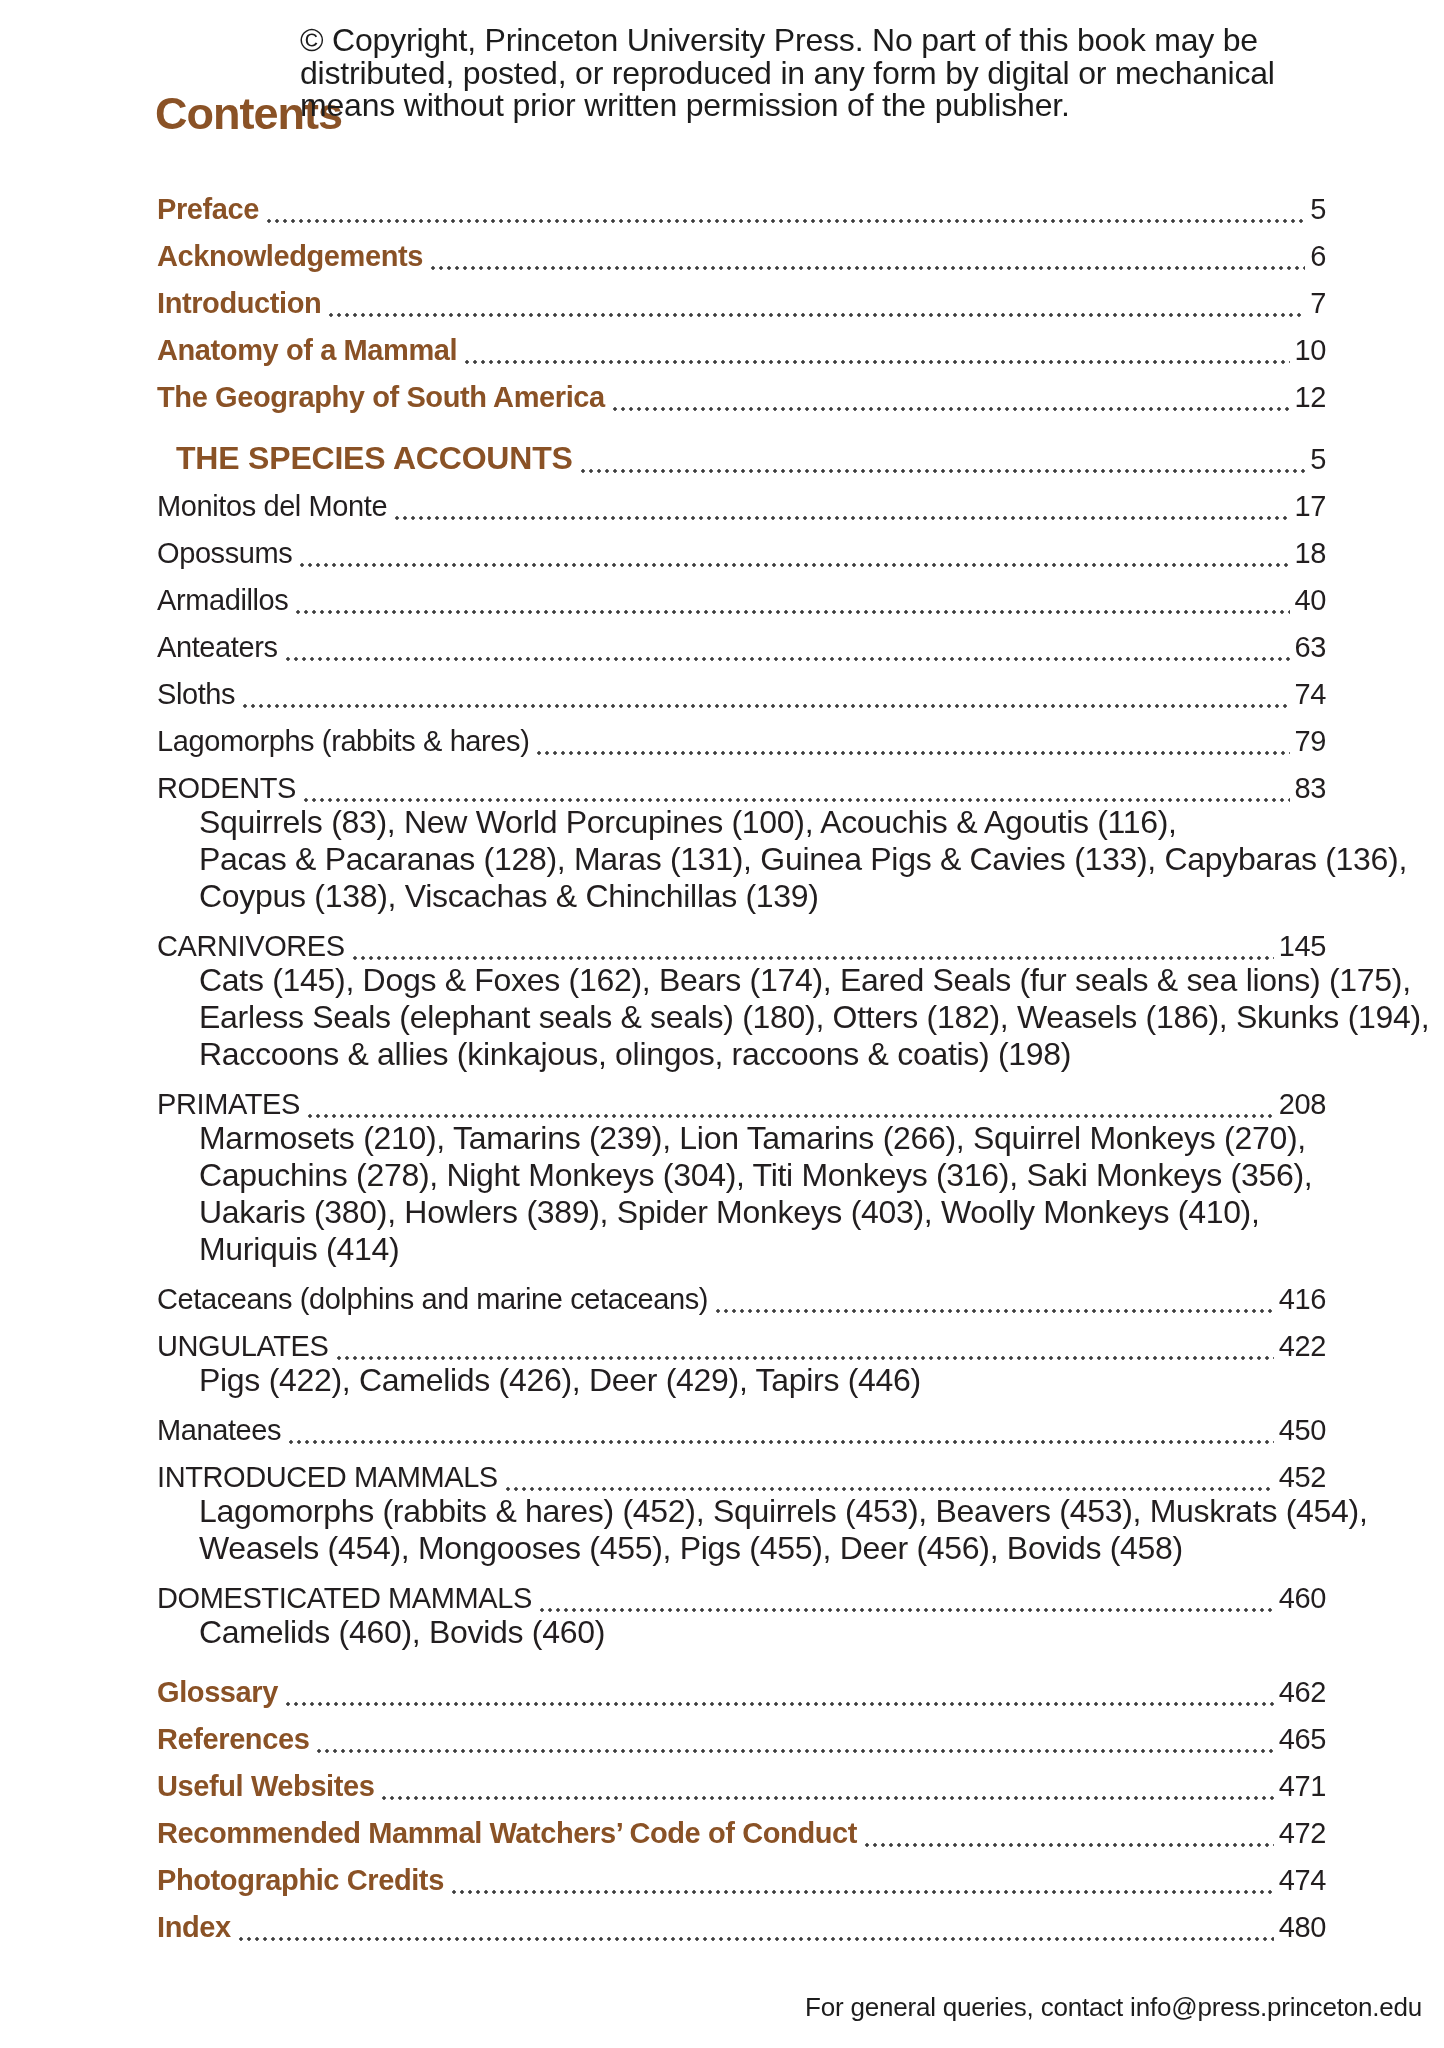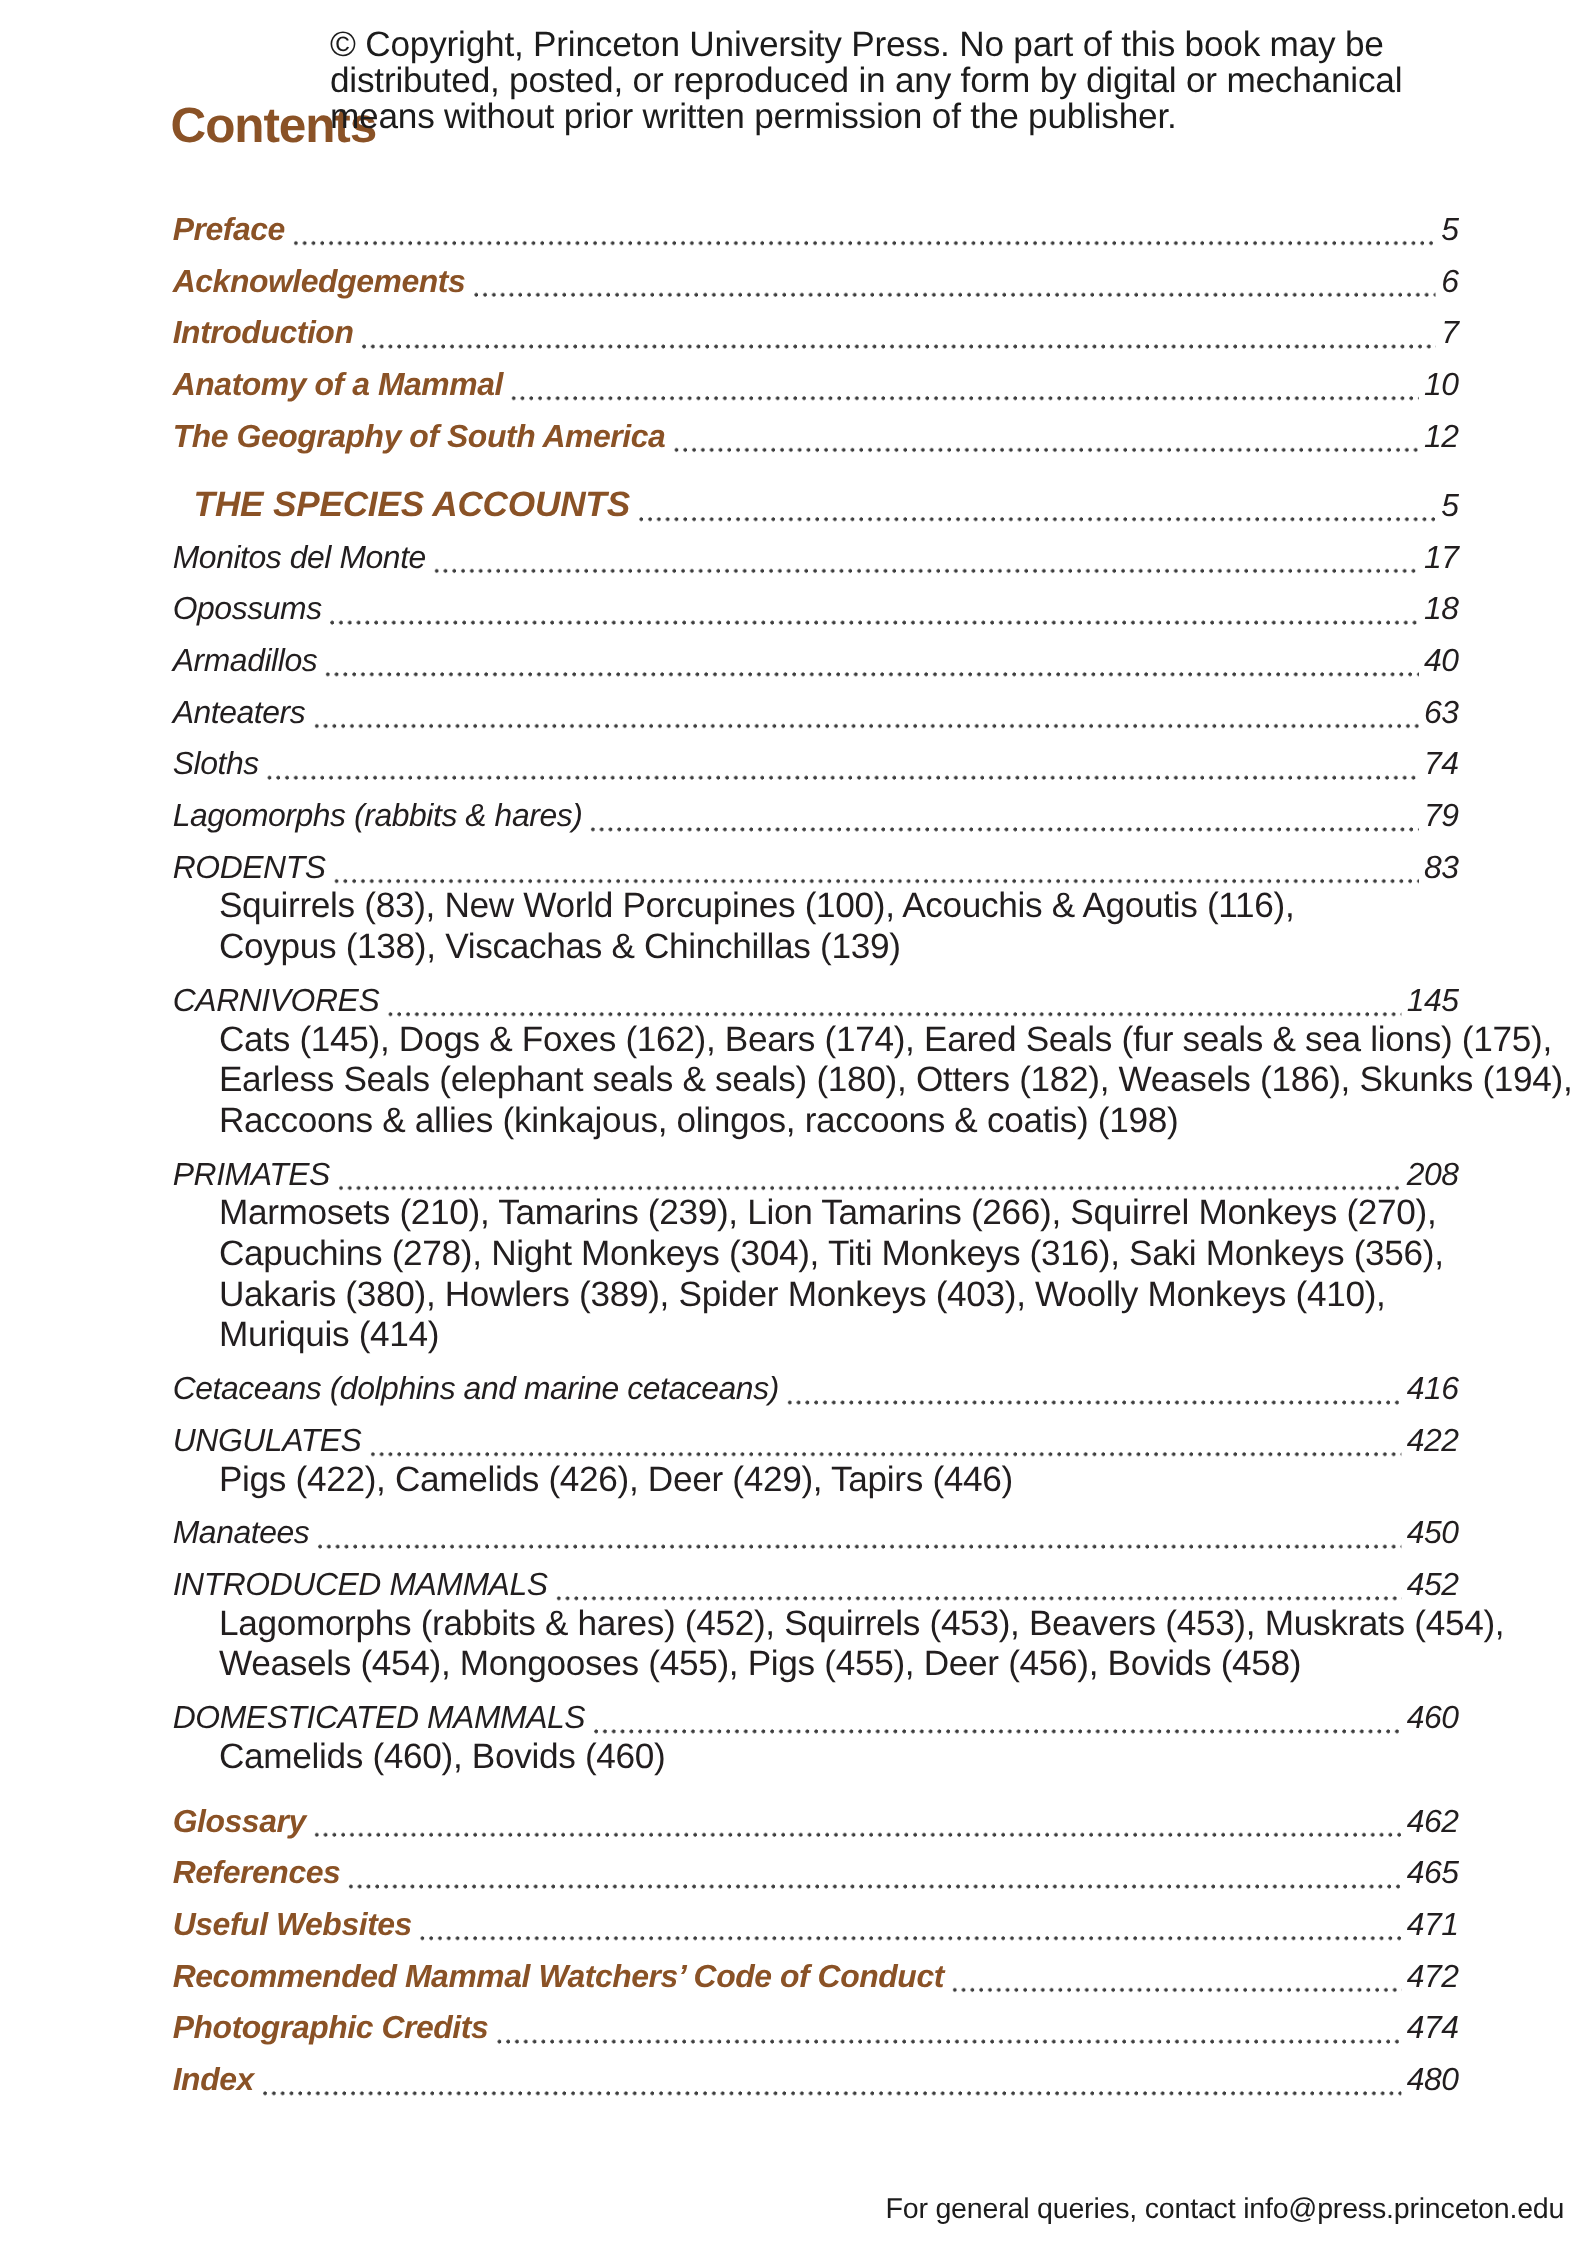--- a/index.html
+++ b/index.html
@@ -41,21 +41,20 @@
     right: 118px;
     top: 186px;
   }
   .row {
     display: flex;
     align-items: baseline;
     font-size: 29px;
     line-height: 47px;
     letter-spacing: -0.4px;
     white-space: nowrap;
-    font-style: italic;
   }
   .row .label { flex: 0 0 auto; }
   .row.brown .label {
     color: var(--brown, #8a5226);
     font-weight: bold;
   }
   .row.section {
     font-size: 32px;
   }
   .row.section .label {
@@ -179,20 +178,21 @@
         <span class="dots"></span>
         <span class="page">79</span>
       </div>
       <div class="row plain">
         <span class="label">RODENTS</span>
         <span class="dots"></span>
         <span class="page">83</span>
       </div>
       <div class="subblock">
         <div>Squirrels (83), New World Porcupines (100), Acouchis &amp; Agoutis (116),</div>
+        <div>Pacas &amp; Pacaranas (128), Maras (131), Guinea Pigs &amp; Cavies (133), Capybaras (136),</div>
         <div>Coypus (138), Viscachas &amp; Chinchillas (139)</div>
       </div>
       <div class="row plain">
         <span class="label">CARNIVORES</span>
         <span class="dots"></span>
         <span class="page">145</span>
       </div>
       <div class="subblock">
         <div>Cats (145), Dogs &amp; Foxes (162), Bears (174), Eared Seals (fur seals &amp; sea lions) (175),</div>
         <div>Earless Seals (elephant seals &amp; seals) (180), Otters (182), Weasels (186), Skunks (194),</div>

